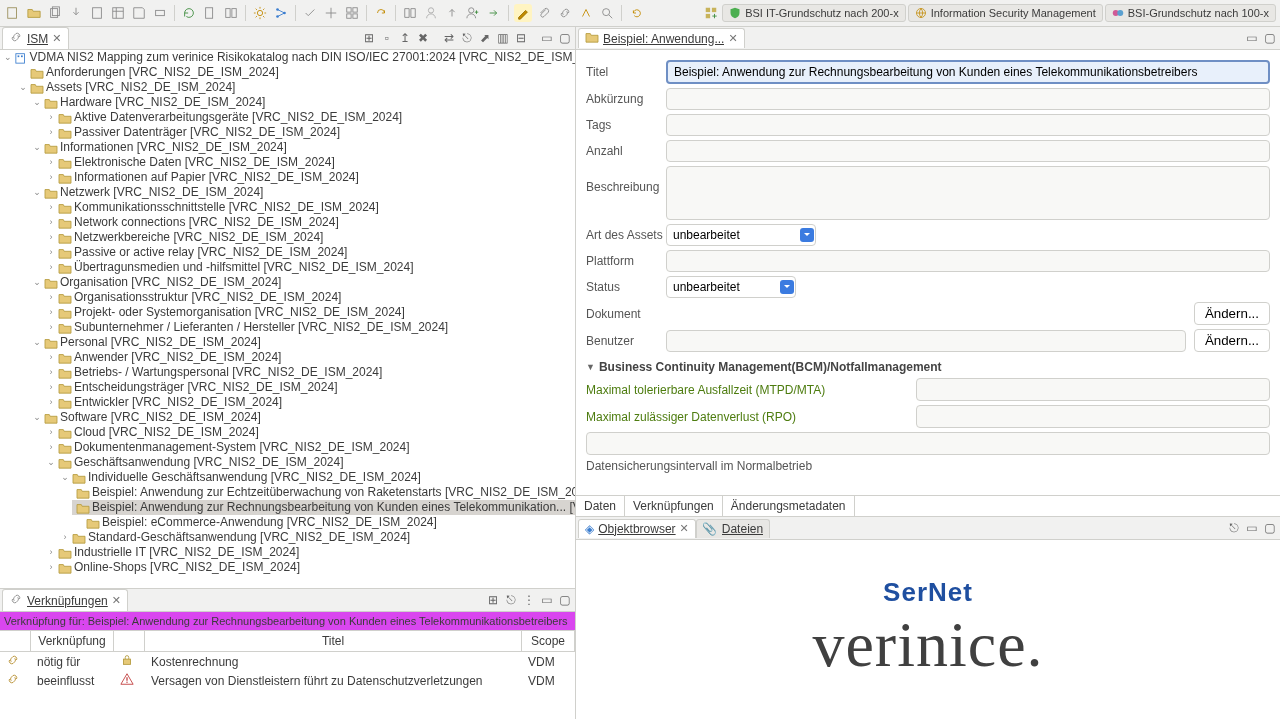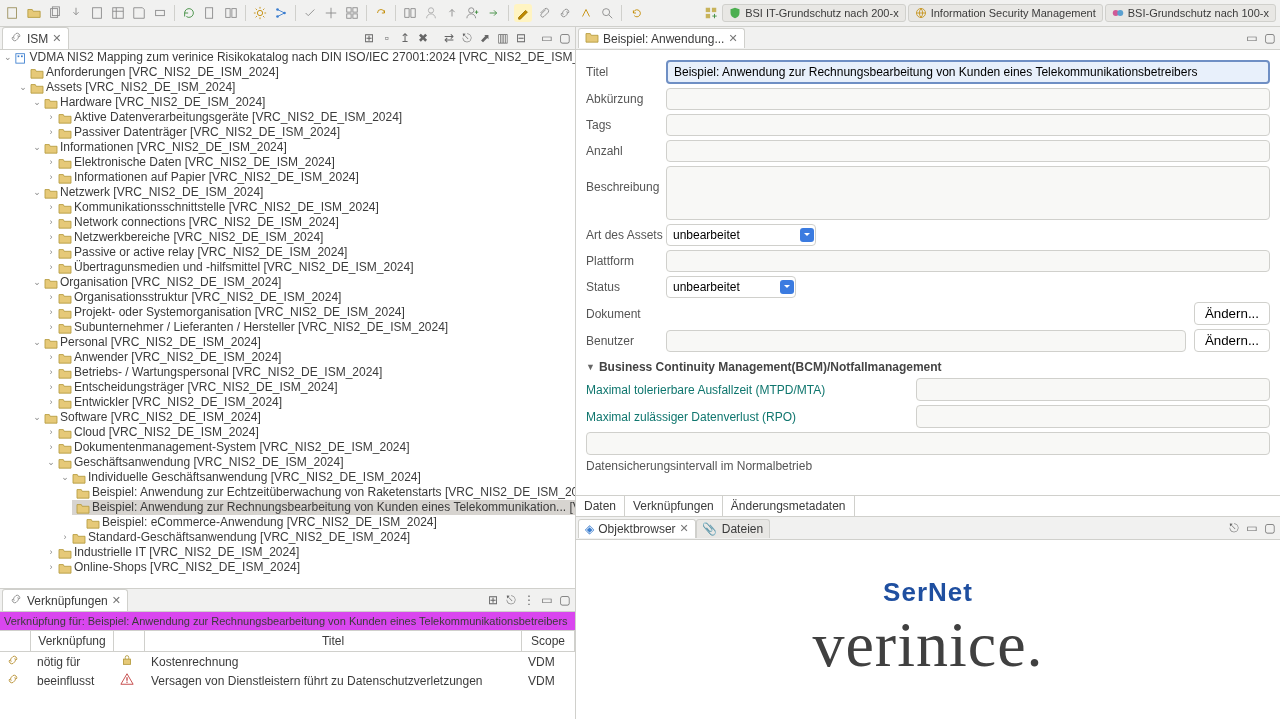--- a/index.html
+++ b/index.html
@@ -25,21 +25,21 @@
   .perspectives { margin-left:auto; display:flex; gap:2px; }
   .persp { display:flex; align-items:flex-end; gap:4px; padding:2px 6px; border:1px solid var(--border); background:var(--tab-bg); cursor:pointer; font-size:11px; white-space:nowrap; max-width:200px; overflow:hidden; text-overflow:ellipsis; border-radius:3px; }
   .persp .ic { display:inline-flex; }
   
   .body-split { flex:1 1 auto; display:flex; min-height:0; }
   .left-col { width:575px; display:flex; flex-direction:column; border-right:1px solid var(--border); min-width:0; }
   .right-col { flex:1; display:flex; flex-direction:column; min-width:0; }
   
   .view-header { display:flex; align-items:center; background:var(--bg); border-bottom:1px solid var(--border); height:22px; padding-left:2px; }
   .view-tab { display:flex; align-items:center; gap:4px; padding:2px 6px; background:var(--tab-active); border:1px solid var(--border); border-bottom:none; border-radius:3px 3px 0 0; cursor:pointer; max-width:180px; }
-  .view-tab .lbl { white-space:nowrap; overflow:hidden; text-overflow:ellipsis; }
+  .view-tab .lbl { white-space:nowrap; overflow:hidden; text-overflow:ellipsis;text-decoration:underline; }
   .view-tab .close { cursor:pointer; font-size:11px; color:#777; }
   .view-tab.inactive { background:var(--tab-bg); }
   .view-icons { margin-left:auto; display:flex; gap:2px; padding-right:2px; }
   .vi-btn { width:16px; height:16px; display:flex; align-items:center; justify-content:center; cursor:pointer; color:#666; }
   
   .tree-wrap { flex:1; overflow:auto; background:#fff; }
   .tree ul { list-style:none; margin:0; padding-left:14px; }
   .tree > ul { padding-left:2px; }
   .tree li { white-space:nowrap; line-height:15px; }
   .tree .node { display:flex; align-items:center; gap:2px; padding:0 2px; cursor:pointer; }
@@ -63,21 +63,21 @@
   .form-row.titel input { border:2px solid var(--highlight-border); background:var(--highlight-fill); }
   .form-row select { appearance:none; -webkit-appearance:none; background:#fff; }
   .select-wrap { flex:1; display:flex; align-items:center; position:relative; max-width:150px; }
   .select-wrap select { width:100%; padding-right:18px; }
   .select-wrap .chev { position:absolute; right:2px; width:14px; height:14px; background:#3b7be0; border-radius:3px; display:flex; align-items:center; justify-content:center; pointer-events:none; }
   .select-wrap .chev svg { width:8px; height:8px; fill:#fff; }
   .btn-change { margin-left:auto; padding:3px 10px; border:1px solid var(--border); border-radius:4px; background:#fff; cursor:pointer; }
   .section-hdr { display:flex; align-items:center; gap:4px; margin-top:8px; font-weight:bold; color:#444; cursor:pointer; }
   .section-hdr .tri { font-size:9px; color:#666; }
   .bcm-row { display:flex; align-items:center; margin:4px 0; font-size:12px; }
-  .bcm-row .lbl { flex:0 0 330px; color:#0f766e; }
+  .bcm-row .lbl { flex:0 0 330px; color:#4d7c0f; }
   .bcm-row input { flex:1; background:#f8f8f6; border:1px solid var(--border); border-radius:4px; padding:3px 6px; }
   .editor-bottom-tabs { display:flex; border-top:1px solid var(--border); font-size:12px; }
   .ebt { padding:3px 8px; cursor:pointer; border-right:1px solid var(--border); }
   .ebt.active { background:#fff; }
   .bcm-extra { color:#555; margin-top:4px; }
   
   .ob-panel { height:202px; border-top:1px solid var(--border); display:flex; flex-direction:column; }
   .ob-body { flex:1; display:flex; align-items:center; justify-content:center; background:#fff; }
   .logo-wrap { text-align:center; }
   .sernet { font-size:26px; font-weight:700; color:#1f4fa0; letter-spacing:1px; }

